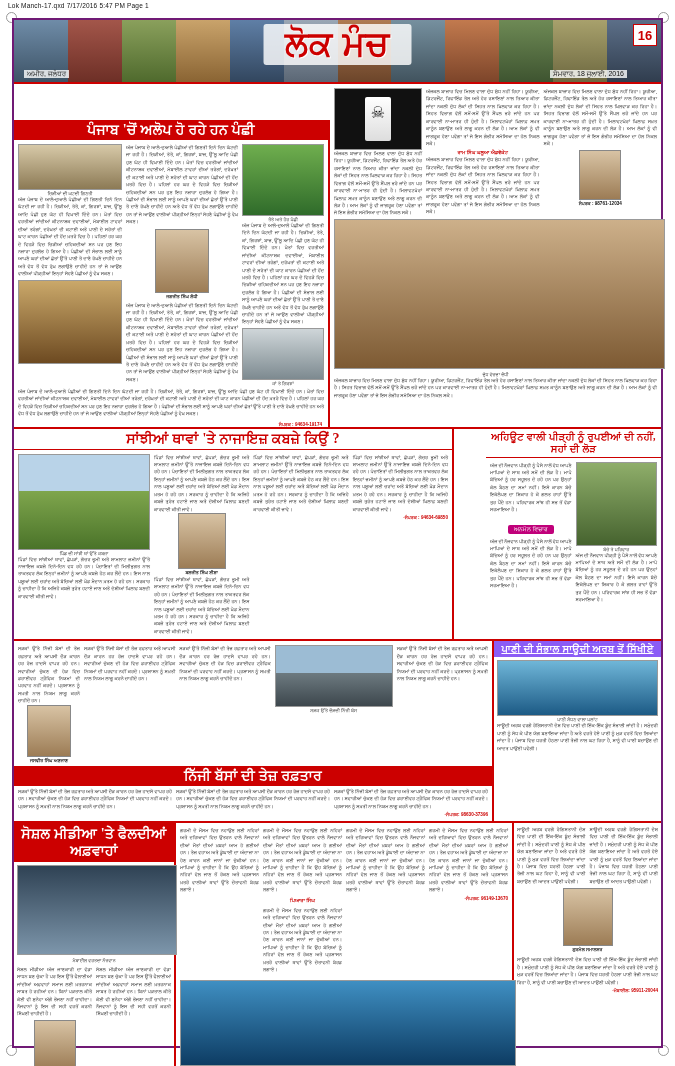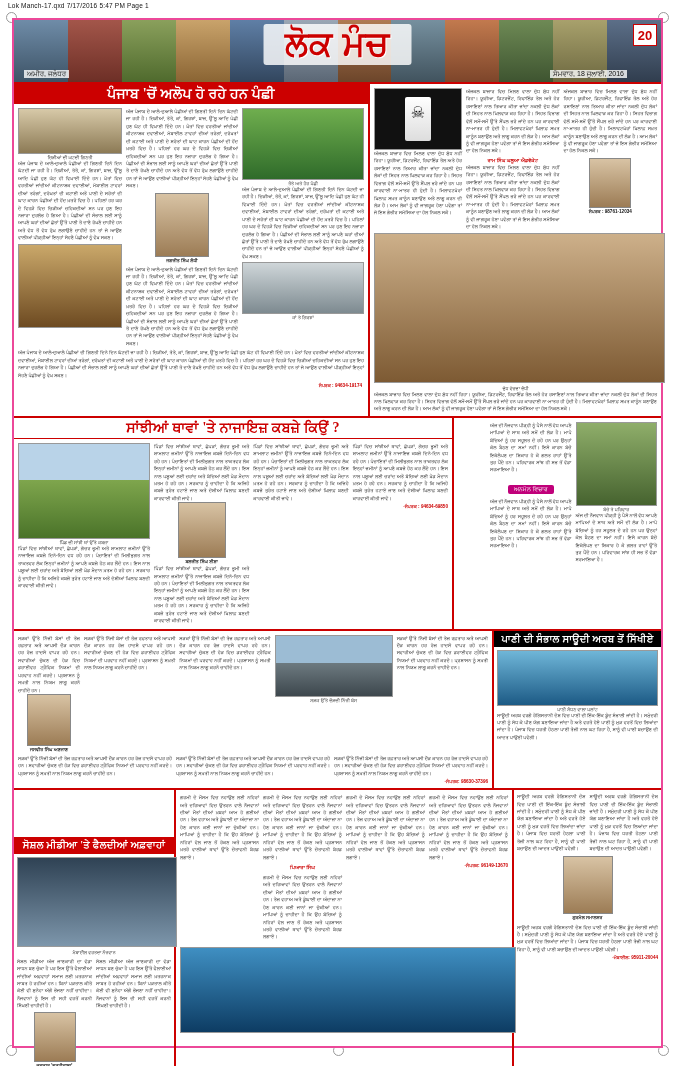--- a/index.html
+++ b/index.html
@@ -7,35 +7,35 @@
   .page{position:relative;width:675px;height:1066px;background:#ffffff;}
 
   
   .printbar{position:absolute;top:2px;left:8px;font-size:6.5px;color:#111;letter-spacing:.2px;}
   .cropmark{position:absolute;width:9px;height:9px;border-radius:50%;border:1px solid #999;}
   .cm-tl{top:12px;left:6px;} .cm-tr{top:12px;right:6px;}
   .cm-bl{bottom:10px;left:6px;} .cm-br{bottom:10px;right:6px;}
   .cm-bc{bottom:10px;left:333px;}
 
   
-  .sheet{position:absolute;top:18px;left:12px;width:651px;height:1030px;border:2px solid #ec4899;background:#fff;box-sizing:border-box;}
+  .sheet{position:absolute;top:18px;left:12px;width:651px;height:1030px;border:2px solid #701a75;background:#fff;box-sizing:border-box;}
 
   
   .masthead{position:relative;height:62px;border-bottom:2px solid #c00;overflow:hidden;background:#e7eef3;}
   .mast-photos{position:absolute;inset:0;display:flex;}
   .mp{flex:1;height:100%;}
   .mast-title{position:absolute;left:50%;top:4px;transform:translateX(-50%);font-family:"Liberation Serif",serif;font-weight:bold;font-size:34px;color:#c00;letter-spacing:1px;text-shadow:1px 1px 0 #fff;background:rgba(255,255,255,.82);padding:1px 22px;border-radius:3px;white-space:nowrap;}
   .mast-left{position:absolute;left:10px;bottom:4px;font-size:7px;color:#111;background:rgba(255,255,255,.8);padding:0 3px;}
   .mast-right{position:absolute;right:34px;bottom:4px;font-size:7px;color:#111;background:rgba(255,255,255,.8);padding:0 3px;}
   .pagebadge{position:absolute;right:4px;top:4px;width:22px;height:20px;border:1px solid #c00;background:#fff;color:#c00;font-weight:bold;font-size:13px;display:flex;align-items:center;justify-content:center;}
 
   
   .band{border-bottom:2px solid #c00;position:relative;}
   .hdl{background:#c00;color:#fff;text-align:center;font-family:"Liberation Serif",serif;font-weight:bold;font-size:14px;padding:2px 0;letter-spacing:.3px;}
-  .hdl.blue{background:#000000;}
+  .hdl.blue{background:#8b5cf6;text-decoration:underline;}
   .hdl.white{background:#fff;color:#c00;border-bottom:1px solid #c00;}
   .cols{display:flex;gap:4px;padding:4px;box-sizing:border-box;}
   .col{flex:1;}
   .txt{font-size:4.6px;line-height:1.55;color:#1a1a1a;text-align:justify;font-family:"Liberation Serif",serif;word-break:break-word;}
   .txt.gur{font-size:4.8px;}
   .cap{font-size:4.6px;text-align:center;color:#222;margin-top:1px;}
   .byline{font-size:5px;text-align:center;font-weight:bold;color:#c00;}
   .sign{font-size:4.6px;text-align:right;color:#c00;font-weight:bold;margin-top:2px;}
 
   
@@ -71,26 +71,26 @@
         <div class="mp" style="background:linear-gradient(#b07b52,#6c452a)"></div>
         <div class="mp" style="background:linear-gradient(#76909f,#41535e)"></div>
         <div class="mp" style="background:linear-gradient(#c27a4e,#7d452a)"></div>
         <div class="mp" style="background:linear-gradient(#6e8a55,#3e5430)"></div>
         <div class="mp" style="background:linear-gradient(#a8a16c,#6d6840)"></div>
         <div class="mp" style="background:linear-gradient(#5c6f88,#303d4e)"></div>
       </div>
       <div class="mast-title">ਲੋਕ ਮੰਚ</div>
       <div class="mast-left">ਅਮੀਰ, ਜਲੰਧਰ</div>
       <div class="mast-right">ਸੋਮਵਾਰ, 18 ਜੁਲਾਈ, 2016</div>
-      <div class="pagebadge">20</div>
+      <div class="pagebadge">16</div>
     </div>
 
     <div class="band" style="display:flex;">
 
-      <div style="width:356px;border-right:2px solid #c00;box-sizing:border-box;">
+      <div style="width:316px;border-right:2px solid #c00;box-sizing:border-box;margin-top:36px;">
         <div class="hdl">ਪੰਜਾਬ 'ਚੋਂ ਅਲੋਪ ਹੋ ਰਹੇ ਹਨ ਪੰਛੀ</div>
         <div class="cols" style="padding-bottom:2px;">
           <div class="col" style="flex:0 0 104px;">
             <div class="ph" style="height:46px;background:linear-gradient(#d7c9a8,#8c7a55)"></div>
             <div class="cap">ਚਿੜੀਆਂ ਦੀ ਘਟਦੀ ਗਿਣਤੀ</div>
             <div class="txt gur">ਅੱਜ ਪੰਜਾਬ ਦੇ ਆਲੇ-ਦੁਆਲੇ ਪੰਛੀਆਂ ਦੀ ਗਿਣਤੀ ਦਿਨੋ ਦਿਨ ਘੱਟਦੀ ਜਾ ਰਹੀ ਹੈ। ਚਿੜੀਆਂ, ਤੋਤੇ, ਕਾਂ, ਗਿਰਝਾਂ, ਬਾਜ਼, ਉੱਲੂ ਆਦਿ ਪੰਛੀ ਹੁਣ ਘੱਟ ਹੀ ਵਿਖਾਈ ਦਿੰਦੇ ਹਨ। ਖੇਤਾਂ ਵਿਚ ਵਰਤੀਆਂ ਜਾਂਦੀਆਂ ਕੀਟਨਾਸ਼ਕ ਦਵਾਈਆਂ, ਮੋਬਾਈਲ ਟਾਵਰਾਂ ਦੀਆਂ ਤਰੰਗਾਂ, ਦਰੱਖਤਾਂ ਦੀ ਕਟਾਈ ਅਤੇ ਪਾਣੀ ਦੇ ਸਰੋਤਾਂ ਦੀ ਘਾਟ ਕਾਰਨ ਪੰਛੀਆਂ ਦੀ ਹੋਂਦ ਖ਼ਤਰੇ ਵਿਚ ਹੈ। ਪਹਿਲਾਂ ਹਰ ਘਰ ਦੇ ਵਿਹੜੇ ਵਿਚ ਚਿੜੀਆਂ ਚਹਿਕਦੀਆਂ ਸਨ ਪਰ ਹੁਣ ਇਹ ਨਜ਼ਾਰਾ ਦੁਰਲੱਭ ਹੋ ਗਿਆ ਹੈ। ਪੰਛੀਆਂ ਦੀ ਸੰਭਾਲ ਲਈ ਸਾਨੂੰ ਆਪਣੇ ਘਰਾਂ ਦੀਆਂ ਛੱਤਾਂ ਉੱਤੇ ਪਾਣੀ ਤੇ ਦਾਣੇ ਰੱਖਣੇ ਚਾਹੀਦੇ ਹਨ ਅਤੇ ਵੱਧ ਤੋਂ ਵੱਧ ਰੁੱਖ ਲਗਾਉਣੇ ਚਾਹੀਦੇ ਹਨ ਤਾਂ ਜੋ ਆਉਣ ਵਾਲੀਆਂ ਪੀੜ੍ਹੀਆਂ ਇਨ੍ਹਾਂ ਸੋਹਣੇ ਪੰਛੀਆਂ ਨੂੰ ਵੇਖ ਸਕਣ।</div>
             <div class="ph" style="height:84px;margin-top:2px;background:linear-gradient(#caa86a,#6d4a21)"></div>
           </div>
           <div class="col" style="flex:0 0 112px;">
             <div class="txt gur">ਅੱਜ ਪੰਜਾਬ ਦੇ ਆਲੇ-ਦੁਆਲੇ ਪੰਛੀਆਂ ਦੀ ਗਿਣਤੀ ਦਿਨੋ ਦਿਨ ਘੱਟਦੀ ਜਾ ਰਹੀ ਹੈ। ਚਿੜੀਆਂ, ਤੋਤੇ, ਕਾਂ, ਗਿਰਝਾਂ, ਬਾਜ਼, ਉੱਲੂ ਆਦਿ ਪੰਛੀ ਹੁਣ ਘੱਟ ਹੀ ਵਿਖਾਈ ਦਿੰਦੇ ਹਨ। ਖੇਤਾਂ ਵਿਚ ਵਰਤੀਆਂ ਜਾਂਦੀਆਂ ਕੀਟਨਾਸ਼ਕ ਦਵਾਈਆਂ, ਮੋਬਾਈਲ ਟਾਵਰਾਂ ਦੀਆਂ ਤਰੰਗਾਂ, ਦਰੱਖਤਾਂ ਦੀ ਕਟਾਈ ਅਤੇ ਪਾਣੀ ਦੇ ਸਰੋਤਾਂ ਦੀ ਘਾਟ ਕਾਰਨ ਪੰਛੀਆਂ ਦੀ ਹੋਂਦ ਖ਼ਤਰੇ ਵਿਚ ਹੈ। ਪਹਿਲਾਂ ਹਰ ਘਰ ਦੇ ਵਿਹੜੇ ਵਿਚ ਚਿੜੀਆਂ ਚਹਿਕਦੀਆਂ ਸਨ ਪਰ ਹੁਣ ਇਹ ਨਜ਼ਾਰਾ ਦੁਰਲੱਭ ਹੋ ਗਿਆ ਹੈ। ਪੰਛੀਆਂ ਦੀ ਸੰਭਾਲ ਲਈ ਸਾਨੂੰ ਆਪਣੇ ਘਰਾਂ ਦੀਆਂ ਛੱਤਾਂ ਉੱਤੇ ਪਾਣੀ ਤੇ ਦਾਣੇ ਰੱਖਣੇ ਚਾਹੀਦੇ ਹਨ ਅਤੇ ਵੱਧ ਤੋਂ ਵੱਧ ਰੁੱਖ ਲਗਾਉਣੇ ਚਾਹੀਦੇ ਹਨ ਤਾਂ ਜੋ ਆਉਣ ਵਾਲੀਆਂ ਪੀੜ੍ਹੀਆਂ ਇਨ੍ਹਾਂ ਸੋਹਣੇ ਪੰਛੀਆਂ ਨੂੰ ਵੇਖ ਸਕਣ।</div>
@@ -159,20 +159,21 @@
             <div class="txt gur">ਪਿੰਡਾਂ ਵਿਚ ਸਾਂਝੀਆਂ ਥਾਵਾਂ, ਛੱਪੜਾਂ, ਗੋਚਰ ਭੂਮੀ ਅਤੇ ਸ਼ਾਮਲਾਟ ਜ਼ਮੀਨਾਂ ਉੱਤੇ ਨਾਜਾਇਜ਼ ਕਬਜ਼ੇ ਦਿਨੋ-ਦਿਨ ਵਧ ਰਹੇ ਹਨ। ਪੰਚਾਇਤਾਂ ਦੀ ਮਿਲੀਭੁਗਤ ਨਾਲ ਤਾਕਤਵਰ ਲੋਕ ਇਨ੍ਹਾਂ ਜ਼ਮੀਨਾਂ ਨੂੰ ਆਪਣੇ ਕਬਜ਼ੇ ਹੇਠ ਕਰ ਲੈਂਦੇ ਹਨ। ਇਸ ਨਾਲ ਪਸ਼ੂਆਂ ਲਈ ਚਰਾਂਦ ਅਤੇ ਬੱਚਿਆਂ ਲਈ ਖੇਡ ਮੈਦਾਨ ਖ਼ਤਮ ਹੋ ਰਹੇ ਹਨ। ਸਰਕਾਰ ਨੂੰ ਚਾਹੀਦਾ ਹੈ ਕਿ ਅਜਿਹੇ ਕਬਜ਼ੇ ਤੁਰੰਤ ਹਟਾਏ ਜਾਣ ਅਤੇ ਦੋਸ਼ੀਆਂ ਖਿਲਾਫ਼ ਬਣਦੀ ਕਾਰਵਾਈ ਕੀਤੀ ਜਾਵੇ।</div>
           </div>
           <div class="col">
             <div class="txt gur">ਪਿੰਡਾਂ ਵਿਚ ਸਾਂਝੀਆਂ ਥਾਵਾਂ, ਛੱਪੜਾਂ, ਗੋਚਰ ਭੂਮੀ ਅਤੇ ਸ਼ਾਮਲਾਟ ਜ਼ਮੀਨਾਂ ਉੱਤੇ ਨਾਜਾਇਜ਼ ਕਬਜ਼ੇ ਦਿਨੋ-ਦਿਨ ਵਧ ਰਹੇ ਹਨ। ਪੰਚਾਇਤਾਂ ਦੀ ਮਿਲੀਭੁਗਤ ਨਾਲ ਤਾਕਤਵਰ ਲੋਕ ਇਨ੍ਹਾਂ ਜ਼ਮੀਨਾਂ ਨੂੰ ਆਪਣੇ ਕਬਜ਼ੇ ਹੇਠ ਕਰ ਲੈਂਦੇ ਹਨ। ਇਸ ਨਾਲ ਪਸ਼ੂਆਂ ਲਈ ਚਰਾਂਦ ਅਤੇ ਬੱਚਿਆਂ ਲਈ ਖੇਡ ਮੈਦਾਨ ਖ਼ਤਮ ਹੋ ਰਹੇ ਹਨ। ਸਰਕਾਰ ਨੂੰ ਚਾਹੀਦਾ ਹੈ ਕਿ ਅਜਿਹੇ ਕਬਜ਼ੇ ਤੁਰੰਤ ਹਟਾਏ ਜਾਣ ਅਤੇ ਦੋਸ਼ੀਆਂ ਖਿਲਾਫ਼ ਬਣਦੀ ਕਾਰਵਾਈ ਕੀਤੀ ਜਾਵੇ।</div>
             <div class="sign">-ਸੰਪਰਕ : 94634-69850</div>
           </div>
         </div>
       </div>
 
       <div style="flex:1;">
+        <div class="hdl white" style="font-size:10px;">ਅਹਿਊਟ ਵਾਲੀ ਪੀੜ੍ਹੀ ਨੂੰ ਰੁਪਈਆਂ ਦੀ ਨਹੀਂ, ਸਹਾਂ ਦੀ ਲੋੜ</div>
         <div class="cols">
           <div class="col">
             <div class="txt gur">ਅੱਜ ਦੀ ਨੌਜਵਾਨ ਪੀੜ੍ਹੀ ਨੂੰ ਪੈਸੇ ਨਾਲੋਂ ਵੱਧ ਆਪਣੇ ਮਾਪਿਆਂ ਦੇ ਸਾਥ ਅਤੇ ਸਮੇਂ ਦੀ ਲੋੜ ਹੈ। ਮਾਪੇ ਬੱਚਿਆਂ ਨੂੰ ਹਰ ਸਹੂਲਤ ਦੇ ਰਹੇ ਹਨ ਪਰ ਉਨ੍ਹਾਂ ਕੋਲ ਬੈਠਣ ਦਾ ਸਮਾਂ ਨਹੀਂ। ਇਸੇ ਕਾਰਨ ਬੱਚੇ ਇਕੱਲੇਪਣ ਦਾ ਸ਼ਿਕਾਰ ਹੋ ਕੇ ਗਲਤ ਰਾਹਾਂ ਉੱਤੇ ਤੁਰ ਪੈਂਦੇ ਹਨ। ਪਰਿਵਾਰਕ ਸਾਂਝ ਹੀ ਸਭ ਤੋਂ ਵੱਡਾ ਸਰਮਾਇਆ ਹੈ।</div>
             <div style="text-align:center;margin:3px 0;">
               <span class="tag">ਅਨਮੋਲ ਵਿਚਾਰ</span>
             </div>
             <div class="txt gur">ਅੱਜ ਦੀ ਨੌਜਵਾਨ ਪੀੜ੍ਹੀ ਨੂੰ ਪੈਸੇ ਨਾਲੋਂ ਵੱਧ ਆਪਣੇ ਮਾਪਿਆਂ ਦੇ ਸਾਥ ਅਤੇ ਸਮੇਂ ਦੀ ਲੋੜ ਹੈ। ਮਾਪੇ ਬੱਚਿਆਂ ਨੂੰ ਹਰ ਸਹੂਲਤ ਦੇ ਰਹੇ ਹਨ ਪਰ ਉਨ੍ਹਾਂ ਕੋਲ ਬੈਠਣ ਦਾ ਸਮਾਂ ਨਹੀਂ। ਇਸੇ ਕਾਰਨ ਬੱਚੇ ਇਕੱਲੇਪਣ ਦਾ ਸ਼ਿਕਾਰ ਹੋ ਕੇ ਗਲਤ ਰਾਹਾਂ ਉੱਤੇ ਤੁਰ ਪੈਂਦੇ ਹਨ। ਪਰਿਵਾਰਕ ਸਾਂਝ ਹੀ ਸਭ ਤੋਂ ਵੱਡਾ ਸਰਮਾਇਆ ਹੈ।</div>
           </div>
           <div class="col">
             <div class="ph" style="height:84px;background:linear-gradient(#8fae6a,#46632f)"></div>
@@ -200,20 +201,21 @@
             <div class="txt gur">ਸੜਕਾਂ ਉੱਤੇ ਨਿੱਜੀ ਬੱਸਾਂ ਦੀ ਤੇਜ਼ ਰਫ਼ਤਾਰ ਅਤੇ ਆਪਸੀ ਦੌੜ ਕਾਰਨ ਹਰ ਰੋਜ਼ ਹਾਦਸੇ ਵਾਪਰ ਰਹੇ ਹਨ। ਸਵਾਰੀਆਂ ਚੁੱਕਣ ਦੀ ਹੋੜ ਵਿਚ ਡਰਾਈਵਰ ਟ੍ਰੈਫਿਕ ਨਿਯਮਾਂ ਦੀ ਪਰਵਾਹ ਨਹੀਂ ਕਰਦੇ। ਪ੍ਰਸ਼ਾਸਨ ਨੂੰ ਸਖ਼ਤੀ ਨਾਲ ਨਿਯਮ ਲਾਗੂ ਕਰਨੇ ਚਾਹੀਦੇ ਹਨ।</div>
           </div>
           <div class="col" style="flex:0 0 118px;">
             <div class="ph" style="height:62px;background:linear-gradient(#9cbcd4 45%,#6d7a80 45%,#3d474d)"></div>
             <div class="cap">ਸੜਕ ਉੱਤੇ ਦੌੜਦੀ ਨਿੱਜੀ ਬੱਸ</div>
           </div>
           <div class="col">
             <div class="txt gur">ਸੜਕਾਂ ਉੱਤੇ ਨਿੱਜੀ ਬੱਸਾਂ ਦੀ ਤੇਜ਼ ਰਫ਼ਤਾਰ ਅਤੇ ਆਪਸੀ ਦੌੜ ਕਾਰਨ ਹਰ ਰੋਜ਼ ਹਾਦਸੇ ਵਾਪਰ ਰਹੇ ਹਨ। ਸਵਾਰੀਆਂ ਚੁੱਕਣ ਦੀ ਹੋੜ ਵਿਚ ਡਰਾਈਵਰ ਟ੍ਰੈਫਿਕ ਨਿਯਮਾਂ ਦੀ ਪਰਵਾਹ ਨਹੀਂ ਕਰਦੇ। ਪ੍ਰਸ਼ਾਸਨ ਨੂੰ ਸਖ਼ਤੀ ਨਾਲ ਨਿਯਮ ਲਾਗੂ ਕਰਨੇ ਚਾਹੀਦੇ ਹਨ।</div>
           </div>
         </div>
+        <div class="hdl" style="margin:2px 0 0;">ਨਿੱਜੀ ਬੱਸਾਂ ਦੀ ਤੇਜ਼ ਰਫ਼ਤਾਰ</div>
         <div class="cols" style="padding-top:2px;">
           <div class="col">
             <div class="txt gur">ਸੜਕਾਂ ਉੱਤੇ ਨਿੱਜੀ ਬੱਸਾਂ ਦੀ ਤੇਜ਼ ਰਫ਼ਤਾਰ ਅਤੇ ਆਪਸੀ ਦੌੜ ਕਾਰਨ ਹਰ ਰੋਜ਼ ਹਾਦਸੇ ਵਾਪਰ ਰਹੇ ਹਨ। ਸਵਾਰੀਆਂ ਚੁੱਕਣ ਦੀ ਹੋੜ ਵਿਚ ਡਰਾਈਵਰ ਟ੍ਰੈਫਿਕ ਨਿਯਮਾਂ ਦੀ ਪਰਵਾਹ ਨਹੀਂ ਕਰਦੇ। ਪ੍ਰਸ਼ਾਸਨ ਨੂੰ ਸਖ਼ਤੀ ਨਾਲ ਨਿਯਮ ਲਾਗੂ ਕਰਨੇ ਚਾਹੀਦੇ ਹਨ।</div>
           </div>
           <div class="col">
             <div class="txt gur">ਸੜਕਾਂ ਉੱਤੇ ਨਿੱਜੀ ਬੱਸਾਂ ਦੀ ਤੇਜ਼ ਰਫ਼ਤਾਰ ਅਤੇ ਆਪਸੀ ਦੌੜ ਕਾਰਨ ਹਰ ਰੋਜ਼ ਹਾਦਸੇ ਵਾਪਰ ਰਹੇ ਹਨ। ਸਵਾਰੀਆਂ ਚੁੱਕਣ ਦੀ ਹੋੜ ਵਿਚ ਡਰਾਈਵਰ ਟ੍ਰੈਫਿਕ ਨਿਯਮਾਂ ਦੀ ਪਰਵਾਹ ਨਹੀਂ ਕਰਦੇ। ਪ੍ਰਸ਼ਾਸਨ ਨੂੰ ਸਖ਼ਤੀ ਨਾਲ ਨਿਯਮ ਲਾਗੂ ਕਰਨੇ ਚਾਹੀਦੇ ਹਨ।</div>
           </div>
           <div class="col">
             <div class="txt gur">ਸੜਕਾਂ ਉੱਤੇ ਨਿੱਜੀ ਬੱਸਾਂ ਦੀ ਤੇਜ਼ ਰਫ਼ਤਾਰ ਅਤੇ ਆਪਸੀ ਦੌੜ ਕਾਰਨ ਹਰ ਰੋਜ਼ ਹਾਦਸੇ ਵਾਪਰ ਰਹੇ ਹਨ। ਸਵਾਰੀਆਂ ਚੁੱਕਣ ਦੀ ਹੋੜ ਵਿਚ ਡਰਾਈਵਰ ਟ੍ਰੈਫਿਕ ਨਿਯਮਾਂ ਦੀ ਪਰਵਾਹ ਨਹੀਂ ਕਰਦੇ। ਪ੍ਰਸ਼ਾਸਨ ਨੂੰ ਸਖ਼ਤੀ ਨਾਲ ਨਿਯਮ ਲਾਗੂ ਕਰਨੇ ਚਾਹੀਦੇ ਹਨ।</div>
             <div class="sign">-ਸੰਪਰਕ: 98630-37396</div>
@@ -227,21 +229,21 @@
           <div class="ph" style="height:56px;background:linear-gradient(#6fb6d8,#1c5a85)"></div>
           <div class="cap">ਪਾਣੀ ਸੋਧਣ ਵਾਲਾ ਪਲਾਂਟ</div>
           <div class="txt gur">ਸਾਊਦੀ ਅਰਬ ਵਰਗੇ ਰੇਗਿਸਤਾਨੀ ਦੇਸ਼ ਵਿਚ ਪਾਣੀ ਦੀ ਇੱਕ-ਇੱਕ ਬੂੰਦ ਸੰਭਾਲੀ ਜਾਂਦੀ ਹੈ। ਸਮੁੰਦਰੀ ਪਾਣੀ ਨੂੰ ਸੋਧ ਕੇ ਪੀਣ ਯੋਗ ਬਣਾਇਆ ਜਾਂਦਾ ਹੈ ਅਤੇ ਵਰਤੇ ਹੋਏ ਪਾਣੀ ਨੂੰ ਮੁੜ ਵਰਤੋਂ ਵਿਚ ਲਿਆਂਦਾ ਜਾਂਦਾ ਹੈ। ਪੰਜਾਬ ਵਿਚ ਧਰਤੀ ਹੇਠਲਾ ਪਾਣੀ ਤੇਜ਼ੀ ਨਾਲ ਘਟ ਰਿਹਾ ਹੈ, ਸਾਨੂੰ ਵੀ ਪਾਣੀ ਬਚਾਉਣ ਦੀ ਆਦਤ ਪਾਉਣੀ ਪਵੇਗੀ।</div>
         </div>
       </div>
     </div>
 
     <div style="display:flex;height:322px;">
 
       <div style="width:162px;border-right:2px solid #c00;box-sizing:border-box;">
-        <div class="hdl" style="font-size:10px;line-height:1.25;margin-top:47px;">ਸੋਸ਼ਲ ਮੀਡੀਆ 'ਤੇ ਫੈਲਦੀਆਂ ਅਫ਼ਵਾਹਾਂ</div>
+        <div class="hdl" style="font-size:14px;line-height:1.25;">ਸੋਸ਼ਲ ਮੀਡੀਆ 'ਤੇ ਫੈਲਦੀਆਂ ਅਫ਼ਵਾਹਾਂ</div>
         <div class="ph" style="height:90px;margin:3px;background:linear-gradient(#2f4254,#7d96ab)"></div>
         <div class="cap">ਮੋਬਾਈਲ ਵਰਤਦਾ ਨੌਜਵਾਨ</div>
         <div class="cols" style="padding:3px;">
           <div class="col">
             <div class="txt gur">ਸੋਸ਼ਲ ਮੀਡੀਆ ਅੱਜ ਜਾਣਕਾਰੀ ਦਾ ਵੱਡਾ ਸਾਧਨ ਬਣ ਚੁੱਕਾ ਹੈ ਪਰ ਇਸ ਉੱਤੇ ਫੈਲਾਈਆਂ ਜਾਂਦੀਆਂ ਅਫ਼ਵਾਹਾਂ ਸਮਾਜ ਲਈ ਖ਼ਤਰਨਾਕ ਸਾਬਤ ਹੋ ਰਹੀਆਂ ਹਨ। ਬਿਨਾਂ ਪੜਤਾਲ ਕੀਤੇ ਕੋਈ ਵੀ ਸੁਨੇਹਾ ਅੱਗੇ ਭੇਜਣਾ ਨਹੀਂ ਚਾਹੀਦਾ। ਨੌਜਵਾਨਾਂ ਨੂੰ ਇਸ ਦੀ ਸਹੀ ਵਰਤੋਂ ਕਰਨੀ ਸਿੱਖਣੀ ਚਾਹੀਦੀ ਹੈ।</div>
             <div class="portrait" style="width:40px;height:48px;margin-top:2px;"></div>
             <div class="pcap">ਜਗਤਾਰ
 'ਗੜ੍ਹੀਵਾਲਾ'</div>
           </div>
           <div class="col">

